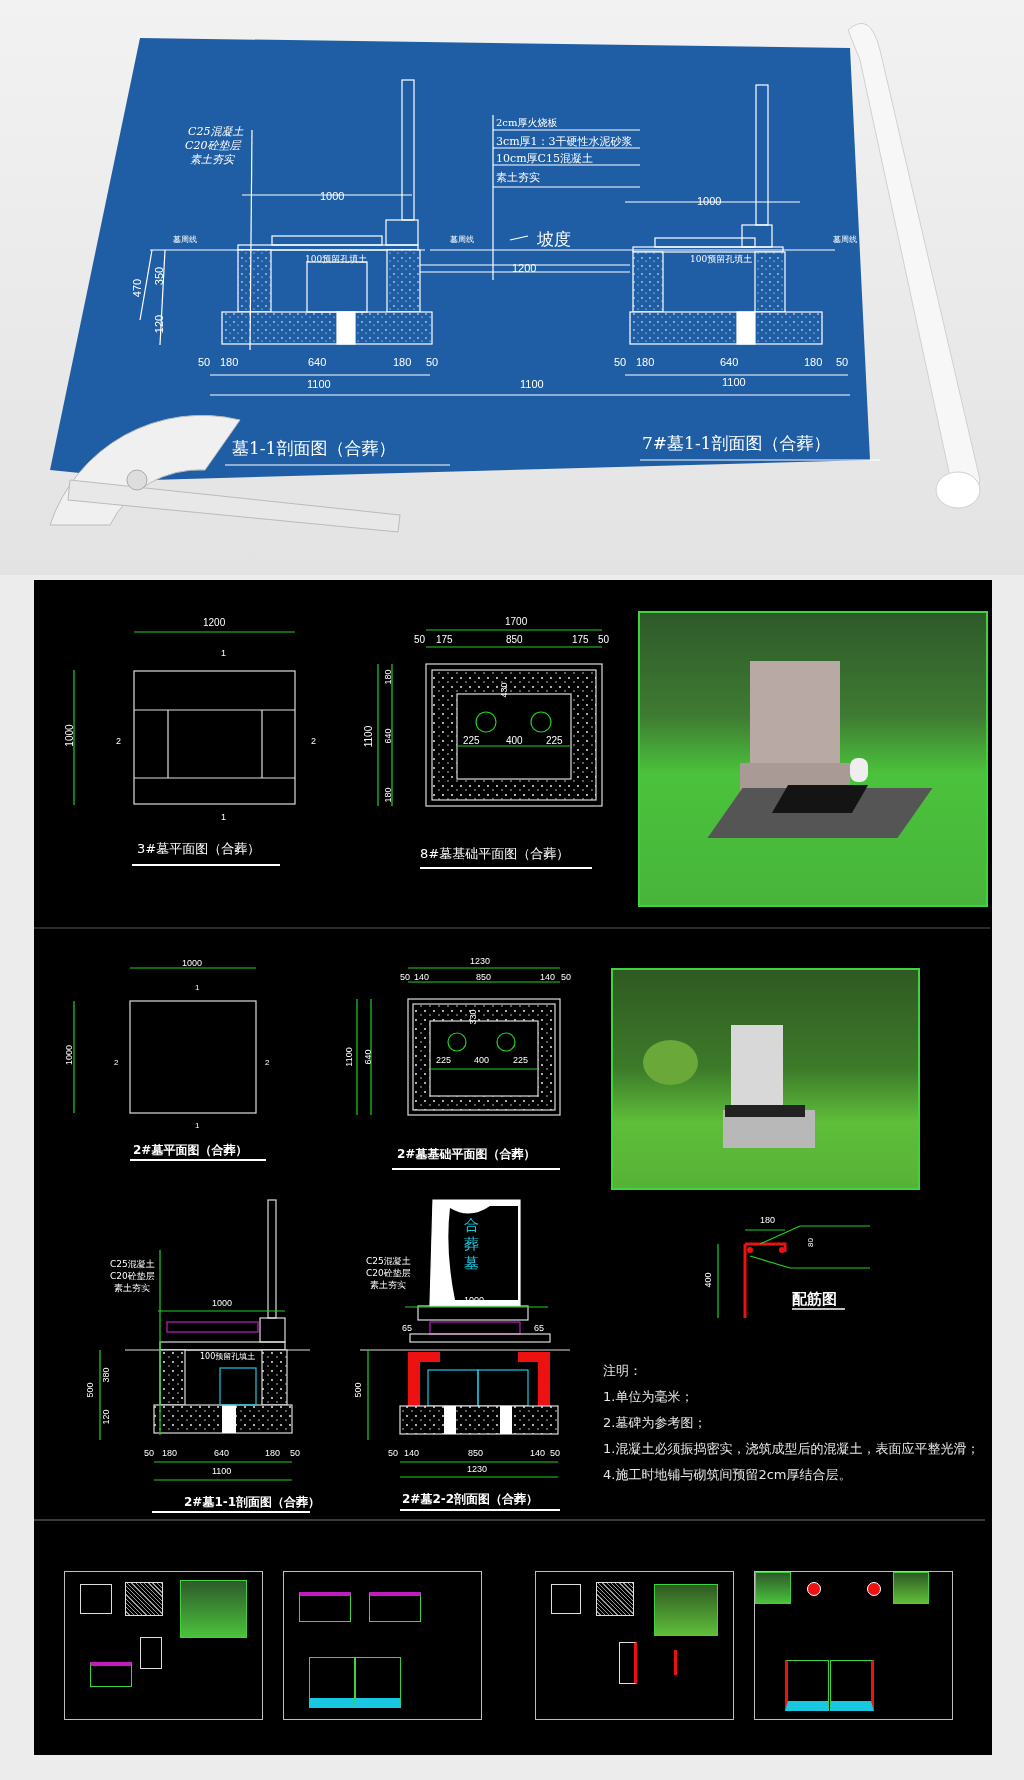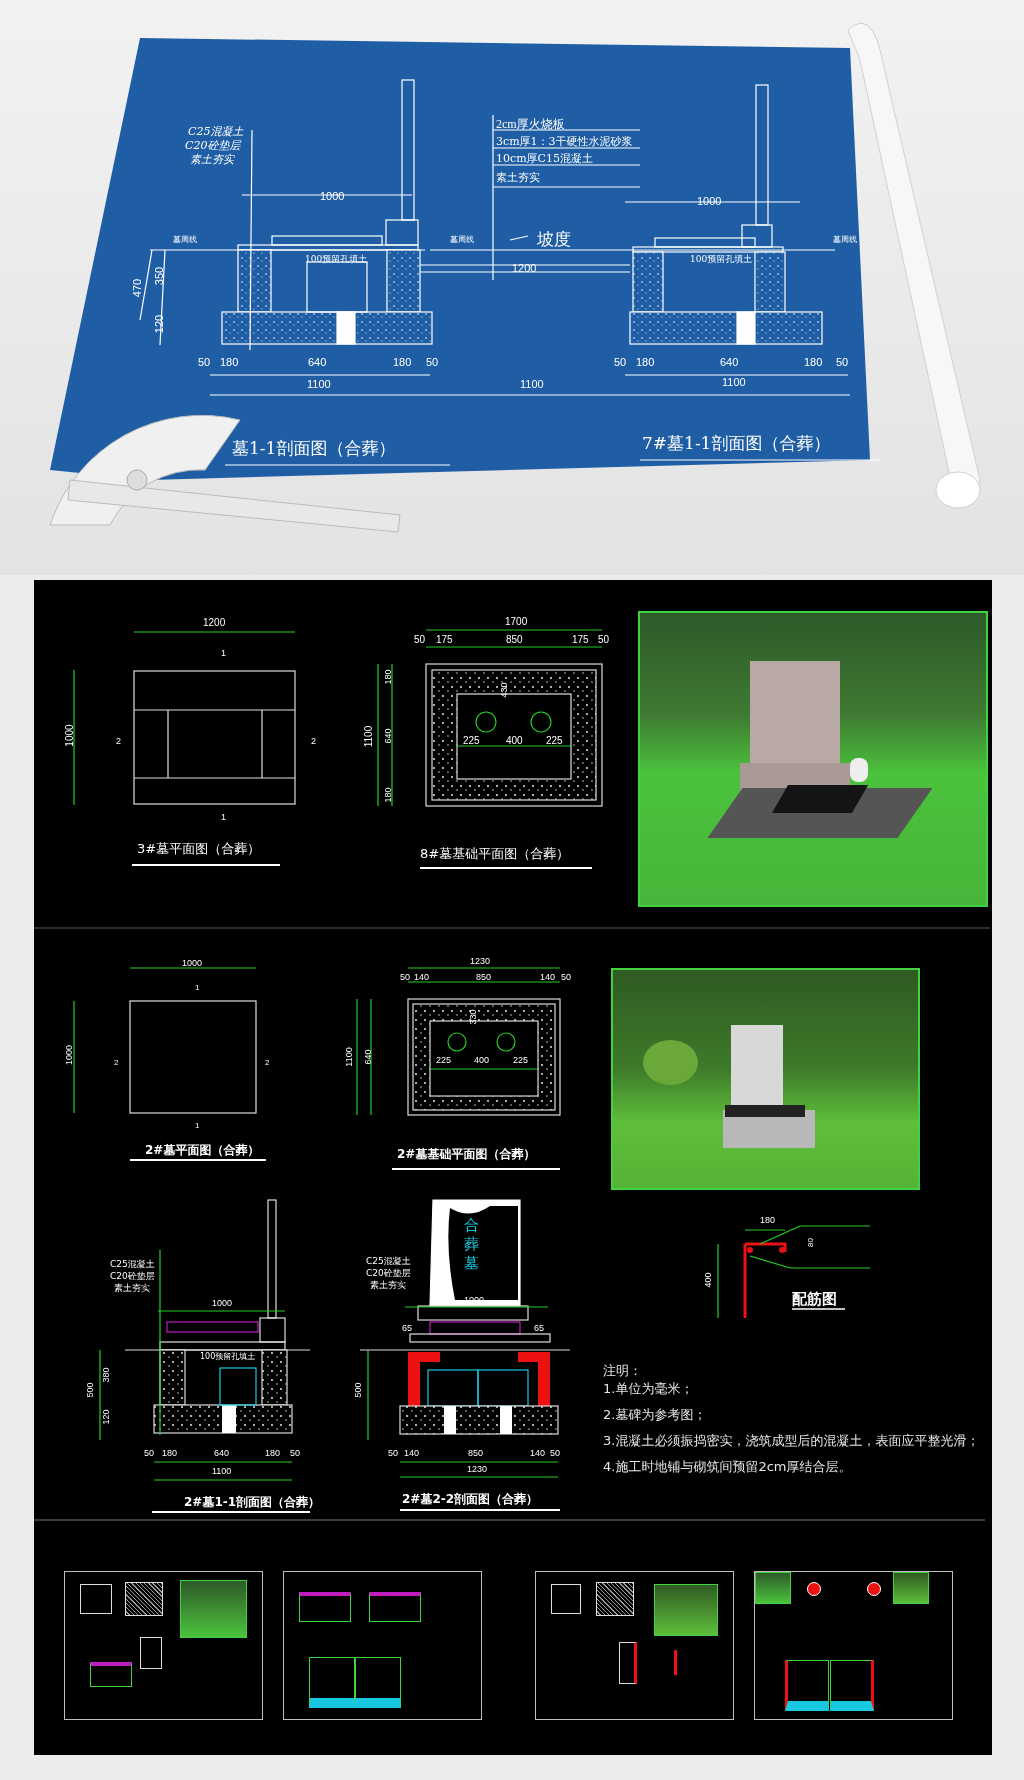--- a/index.html
+++ b/index.html
@@ -84,21 +84,21 @@
 
   <g>
     <path d="M50,525 A160,160 0 0 1 240,420 L205,470 A100,100 0 0 0 110,525 Z" fill="#f0f0f0" stroke="#bbb"></path>
     <path d="M70,480 L400,515 L398,532 L68,500 Z" fill="#e8e8e8" stroke="#bbb"></path>
     <circle cx="137" cy="480" r="10" fill="#ddd" stroke="#aaa"></circle>
   </g>
 </svg>
 <span class="bp-text" style="left:188px;top:124px;font-size:11px;font-style:italic;">C25混凝土</span>
 <span class="bp-text" style="left:185px;top:138px;font-size:11px;font-style:italic;">C20砼垫层</span>
 <span class="bp-text" style="left:190px;top:152px;font-size:11px;font-style:italic;">素土夯实</span>
-<span class="bp-text" style="left:496px;top:116px;font-size:12px;font-family:Liberation Serif, serif;">2cm厚火烧板</span>
+<span class="bp-text" style="left:496px;top:116px;font-size:10px;">2cm厚火烧板</span>
 <span class="bp-text" style="left:496px;top:134px;font-size:11px;">3cm厚1：3干硬性水泥砂浆</span>
 <span class="bp-text" style="left:496px;top:151px;font-size:11px;">10cm厚C15混凝土</span>
 <span class="bp-text" style="left:496px;top:170px;font-size:11px;">素土夯实</span>
 <span class="bp-text" style="left:537px;top:228px;font-size:17px;">坡度</span>
 <span class="bp-text" style="left:305px;top:253px;font-size:9px;">100预留孔填土</span>
 <span class="bp-text" style="left:690px;top:253px;font-size:9px;">100预留孔填土</span>
 <span class="bp-text" style="left:173px;top:234px;font-size:8px;">墓周线</span>
 <span class="bp-text" style="left:450px;top:234px;font-size:8px;">墓周线</span>
 <span class="bp-text" style="left:833px;top:234px;font-size:8px;">墓周线</span>
 <span class="dim" style="left:320px;top:190px;">1000</span>
@@ -255,21 +255,21 @@
   <div class="abs" style="left:140px;top:172px;width:80px;height:28px;background:#141414;transform:skewX(-30deg);"></div>
   <div class="abs" style="left:210px;top:145px;width:18px;height:24px;border-radius:8px;background:#eee;"></div>
 </div>
 
 <span class="dim" style="left:182px;top:958px;font-size:9px;">1000</span>
 <span class="dim" style="left:59px;top:1050px;font-size:9px;transform:rotate(-90deg);">1000</span>
 <span class="dim" style="left:195px;top:983px;font-size:8px;">1</span>
 <span class="dim" style="left:195px;top:1121px;font-size:8px;">1</span>
 <span class="dim" style="left:114px;top:1058px;font-size:8px;">2</span>
 <span class="dim" style="left:265px;top:1058px;font-size:8px;">2</span>
-<span class="cad-text" style="left:133px;top:1142px;font-size:12px;font-weight:bold;margin-left:12px;">2#墓平面图（合葬）</span>
+<span class="cad-text" style="left:133px;top:1142px;font-size:12px;font-weight:bold;">2#墓平面图（合葬）</span>
 
 <span class="dim" style="left:470px;top:956px;font-size:9px;">1230</span>
 <div class="abs" style="left:400px;top:972px;width:180px;height:12px;">
   <span class="dim" style="left:0;font-size:9px;">50</span>
   <span class="dim" style="left:14px;font-size:9px;">140</span>
   <span class="dim" style="left:76px;font-size:9px;">850</span>
   <span class="dim" style="left:140px;font-size:9px;">140</span>
   <span class="dim" style="left:161px;font-size:9px;">50</span>
 </div>
 <span class="dim" style="left:339px;top:1052px;font-size:9px;transform:rotate(-90deg);">1100</span>
@@ -326,24 +326,24 @@
 </div>
 <span class="dim" style="left:467px;top:1464px;font-size:9px;">1230</span>
 <span class="cad-text" style="left:402px;top:1491px;font-size:12px;font-weight:bold;">2#墓2-2剖面图（合葬）</span>
 
 <span class="dim" style="left:760px;top:1215px;font-size:9px;">180</span>
 <span class="dim" style="left:700px;top:1275px;font-size:9px;transform:rotate(-90deg);">400</span>
 <span class="dim" style="left:806px;top:1238px;font-size:8px;transform:rotate(-90deg);">80</span>
 <span class="cad-text" style="left:792px;top:1290px;font-size:15px;font-weight:bold;">配筋图</span>
 
 <div class="abs" style="left:603px;top:1362px;">
-  <div class="note" style="position:static;">注明：</div>
+  <div class="note" style="position:static;margin-bottom:8px;">注明：</div>
   <div class="note" style="position:static;margin-bottom:8px;">1.单位为毫米；</div>
   <div class="note" style="position:static;margin-bottom:8px;">2.墓碑为参考图；</div>
-  <div class="note" style="position:static;margin-bottom:8px;">3.混凝土必须振捣密实，浇筑成型后的混凝土，表面应平整光滑；</div>
+  <div class="note" style="position:static;margin-bottom:8px;">1.混凝土必须振捣密实，浇筑成型后的混凝土，表面应平整光滑；</div>
   <div class="note" style="position:static;">4.施工时地铺与砌筑间预留2cm厚结合层。</div>
 </div>
 
 <div class="thumb" style="left:64px;top:1571px;width:197px;height:147px;">
   <div class="abs" style="left:115px;top:8px;width:65px;height:56px;border:1px solid #3fd33f;background:linear-gradient(#2e5a2a,#4bc23c);"></div>
   <div class="abs" style="left:15px;top:12px;width:30px;height:28px;border:1px solid #ddd;"></div>
   <div class="abs" style="left:60px;top:10px;width:36px;height:32px;border:1px solid #ddd;background:repeating-linear-gradient(45deg,#000 0 2px,#999 2px 3px);"></div>
   <div class="abs" style="left:25px;top:90px;width:40px;height:20px;border:1px solid #3fd33f;border-top:4px solid #c01cc0;"></div>
   <div class="abs" style="left:75px;top:65px;width:20px;height:30px;border:1px solid #ddd;"></div>
 </div>

